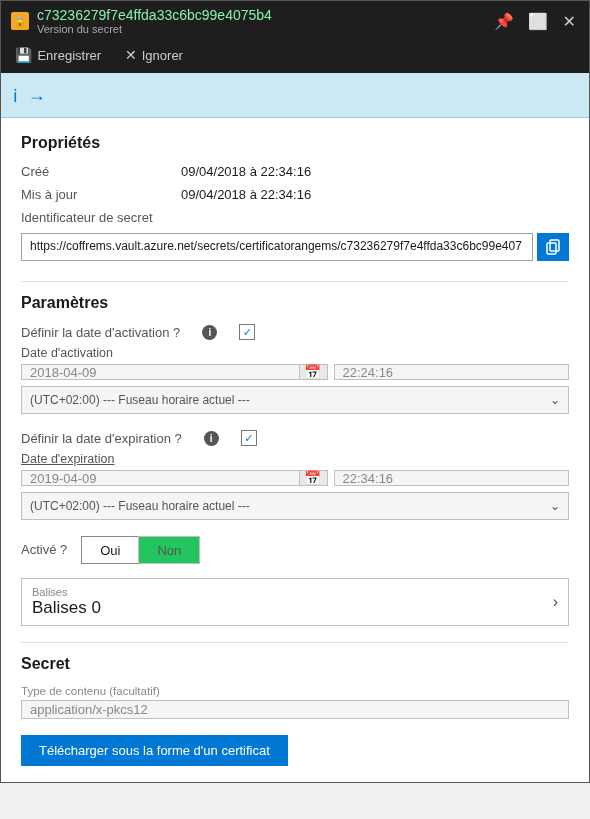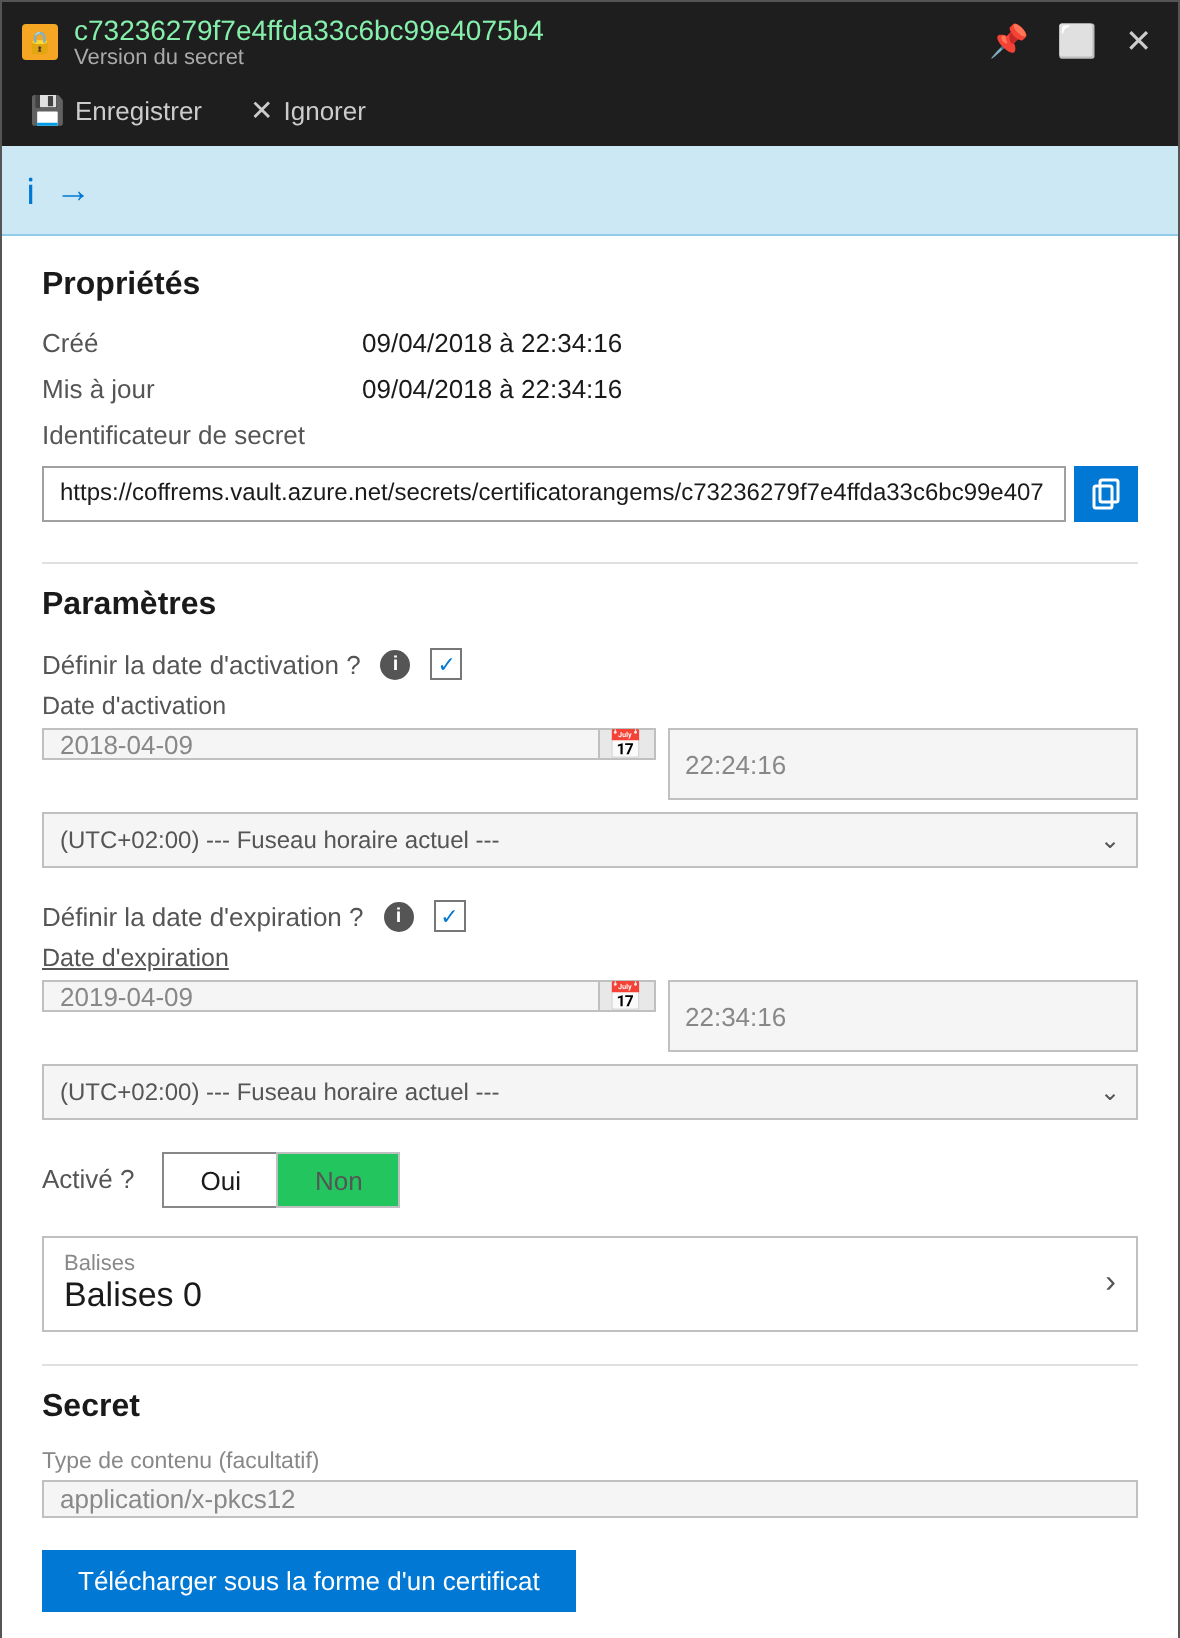--- a/index.html
+++ b/index.html
@@ -157,21 +157,21 @@
       border-top: 1px solid #e0e0e0;
       margin: 12px 0;
     }
     .params-section { margin-bottom: 16px; }
     .param-label {
       color: #555;
       font-size: 13px;
       margin-bottom: 6px;
       display: flex;
       align-items: center;
-      gap: 10px;
+      gap: 22px;
     }
     .info-icon {
       display: inline-flex;
       width: 15px;
       height: 15px;
       border-radius: 50%;
       background: #555;
       color: #fff;
       font-size: 10px;
       align-items: center;
@@ -225,21 +225,21 @@
       font-size: 14px;
       color: #333;
     }
     .time-input {
       flex: 1;
       border: 1px solid #c0c0c0;
       padding: 4px 8px;
       font-size: 13px;
       color: #888;
       background: #f5f5f5;
-      height: 36px;
+      height: 16px;
       outline: none;
     }
     .timezone-select {
       display: flex;
       border: 1px solid #c0c0c0;
       background: #f5f5f5;
       height: 28px;
       align-items: center;
       padding: 0 8px;
       margin-bottom: 10px;

